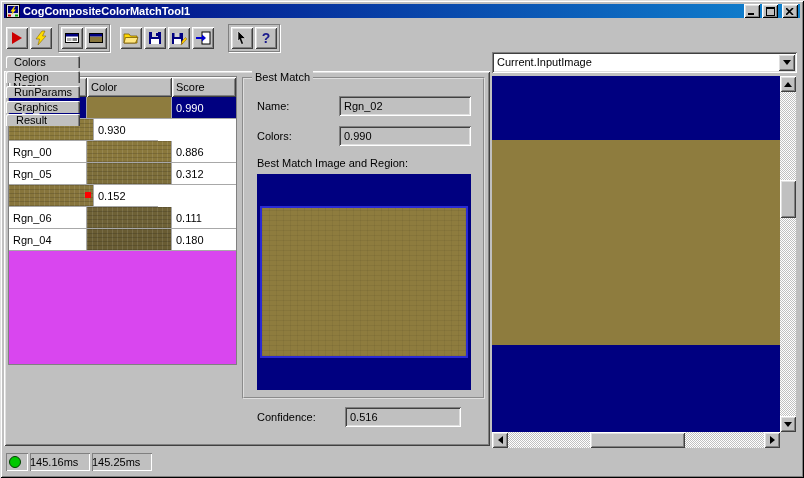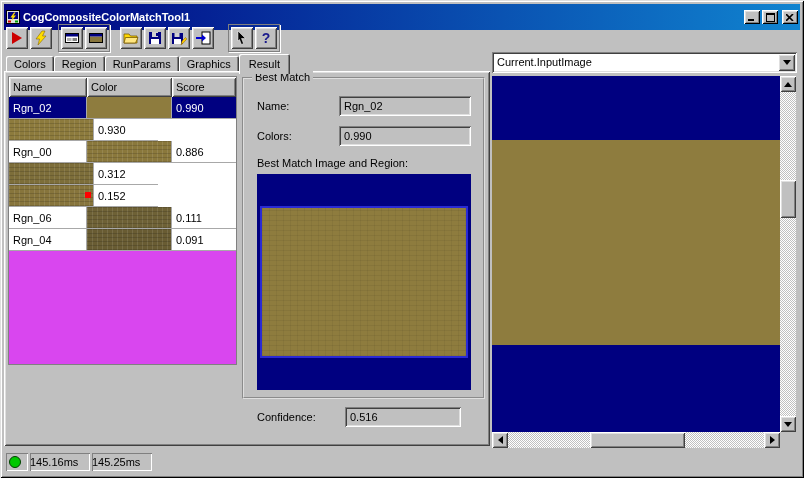--- a/index.html
+++ b/index.html
@@ -8,21 +8,21 @@
     font-size:11px; color:#000; background:#ffffff;
   }
   .window {
     position:relative; width:804px; height:478px; background:#c0c0c0;
     box-shadow: inset 1px 1px 0 #dfdfdf, inset -1px -1px 0 #000,
                 inset 2px 2px 0 #ffffff, inset -2px -2px 0 #808080;
     overflow:hidden;
   }
   
   .titlebar {
-    position:absolute; left:4px; top:4px; width:796px; height:26px;
+    position:absolute; left:4px; top:4px; width:796px; height:14px;
     display:flex; align-items:center; padding:0 2px;
     background:linear-gradient(to right,#000080,#1084d0);
   }
   .title-icon { width:14px; height:14px; margin-right:3px; flex:none; display:block; }
   .title-text { color:#fff; font-weight:bold; flex:1; white-space:nowrap; overflow:hidden; }
   .caption-btn {
     width:16px; height:14px; background:#c0c0c0; margin-left:2px; flex:none;
     display:flex; align-items:center; justify-content:center;
     box-shadow: inset 1px 1px 0 #fff, inset -1px -1px 0 #000,
                 inset 2px 2px 0 #dfdfdf, inset -2px -2px 0 #808080;
@@ -39,21 +39,21 @@
     box-shadow: inset 1px 1px 0 #fff, inset -1px -1px 0 #404040,
                 inset 2px 2px 0 #dfdfdf, inset -2px -2px 0 #808080;
   }
   .tgroup {
     display:flex; padding:2px; margin-right:2px; flex:none;
     border:1px solid #808080; box-shadow:1px 1px 0 #fff;
   }
   .tgroup .tbtn:last-child { margin-right:0; }
   .help-glyph { font-weight:bold; font-size:14px; color:#1a1a8c; line-height:14px; }
   
-  .tabstrip { position:absolute; left:6px; top:53px; height:21px; display:flex; z-index:3; }
+  .tabstrip { position:absolute; left:6px; top:53px; height:21px; display:flex; z-index:3;flex-direction:column; }
   .tab {
     height:15px; margin-top:3px; padding:0 8px; background:#c0c0c0;
     display:flex; align-items:center; white-space:nowrap;
     border-top-left-radius:2px; border-top-right-radius:2px;
     box-shadow: inset 1px 1px 0 #fff, inset -1px 0 0 #404040, inset -2px 0 0 #808080;
   }
   .tab.active {
     height:20px; margin-top:1px; padding:0 10px; position:relative; z-index:4;
   }
   
@@ -311,20 +311,21 @@
 
   <div class="t-row">
     <div class="td c-name">Rgn_00</div>
     <div class="td c-color">
       <span class="swatch textured" style="background-color: rgb(138, 120, 60);"></span>
     </div>
     <div class="td c-score">0.886</div>
   </div>
 
   <div class="t-row">
+    <div class="td c-name">Rgn_05</div>
     <div class="td c-color">
       <span class="swatch textured" style="background-color: rgb(125, 110, 58);"></span>
     </div>
     <div class="td c-score">0.312</div>
   </div>
 
   <div class="t-row">
     <div class="td c-color">
       <span class="swatch textured" style="background-color: rgb(135, 117, 60);">
                 <span class="swatch-marker"></span>
@@ -339,21 +340,21 @@
       <span class="swatch textured" style="background-color: rgb(110, 97, 54);"></span>
     </div>
     <div class="td c-score">0.111</div>
   </div>
 
   <div class="t-row">
     <div class="td c-name">Rgn_04</div>
     <div class="td c-color">
       <span class="swatch textured" style="background-color: rgb(105, 92, 51);"></span>
     </div>
-    <div class="td c-score">0.091</div>
+    <div class="td c-score">0.180</div>
   </div>
 </div>
     </div>
 
     <div class="groupbox">
       <span class="group-title">Best Match</span>
       <span class="lbl" style="left:13px;top:21px">Name:</span>
       <div class="field" style="left:95px;top:17px;width:132px">Rgn_02</div>
       <span class="lbl" style="left:13px;top:51px">Colors:</span>
       <div class="field" style="left:95px;top:47px;width:132px">0.990</div>

